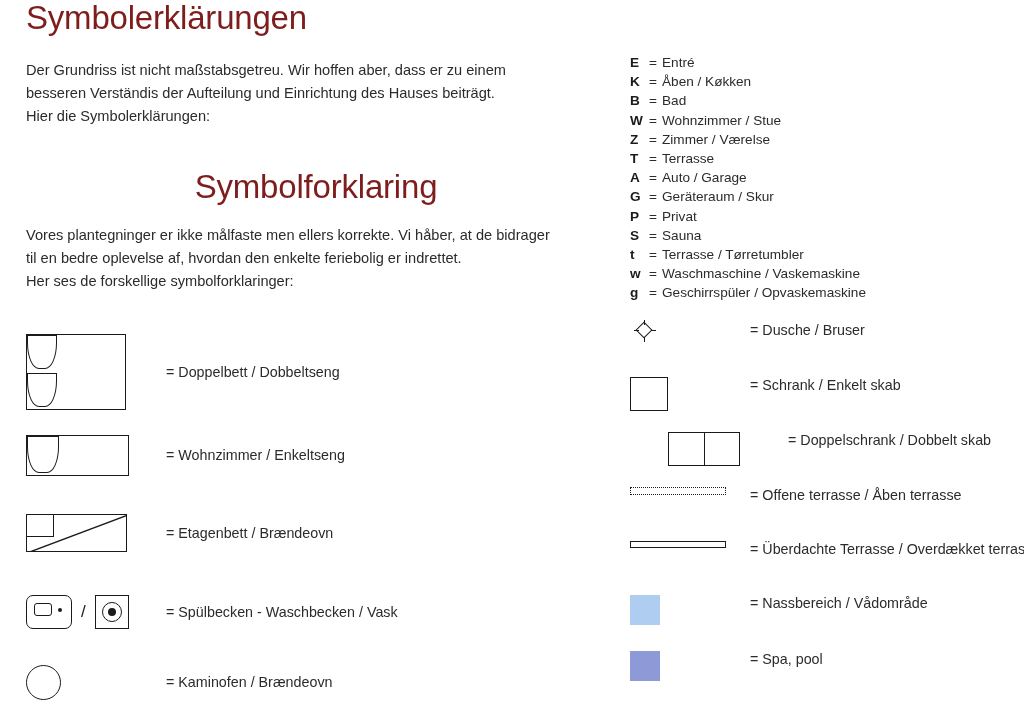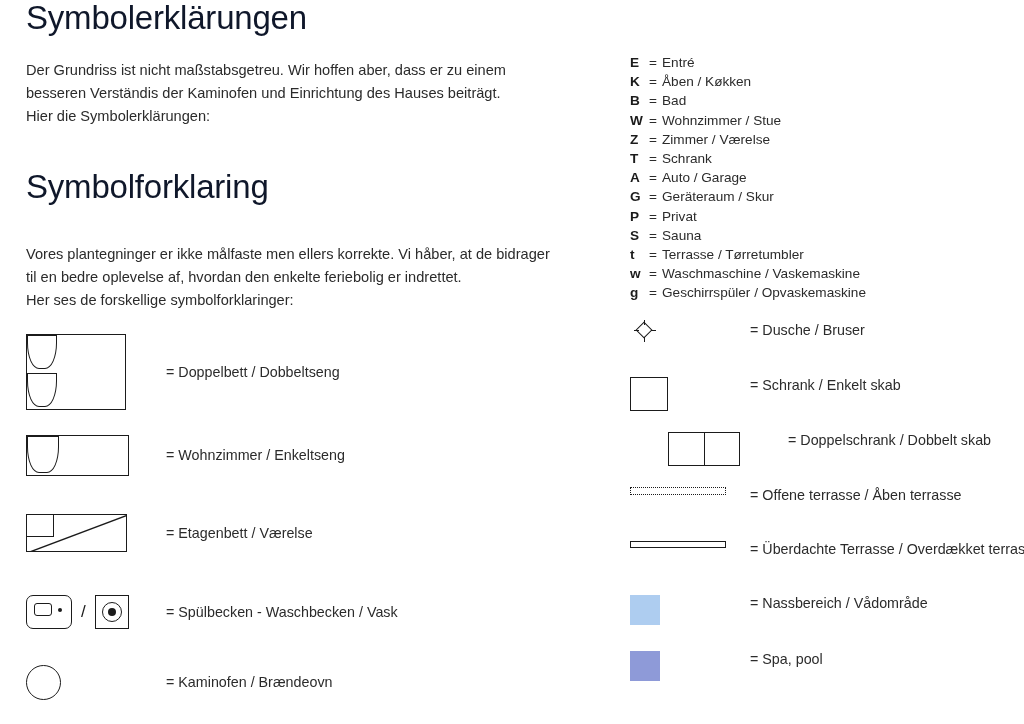--- a/index.html
+++ b/index.html
@@ -28,32 +28,32 @@
     top: 0px;
     width: 580px;
   }
   h1.title {
     font-size: 33px;
     font-weight: normal;
     letter-spacing: -0.2px;
     margin: 0;
     padding: 0;
     line-height: 1.1;
-    color: #0f172a;
+    color: #7f1d1d;
   }
   .title-1 { padding-top: 6px; }
-  .title-2 { padding-top: 0px; }
+  .title-2 { padding-top: 0px; text-align: center; }
   .para {
     font-size: 14.6px;
     line-height: 1.58;
     color: #2b2b2b;
     margin: 0;
   }
   .para-block-1 { margin-top: 23px; }
-  .para-block-2 { margin-top: 37px; }
+  .para-block-2 { margin-top: 18px; }
   .title-2-wrap { margin-top: 41px; }
 
   
   .sym-list-left {
     position: absolute;
     left: 26px;
     top: 328px;
     width: 560px;
   }
   .sym-row {
@@ -322,21 +322,21 @@
 </head>
 <body>
 
 <div class="page">
 
   <div class="left-col">
     <h1 class="title title-1">Symbolerklärungen</h1>
 
     <div class="para para-block-1">
       <div>Der Grundriss ist nicht maßstabsgetreu. Wir hoffen aber, dass er zu einem</div>
-      <div>besseren Verständis der Kaminofen und Einrichtung des Hauses beiträgt.</div>
+      <div>besseren Verständis der Aufteilung und Einrichtung des Hauses beiträgt.</div>
       <div>Hier die Symbolerklärungen:</div>
     </div>
 
     <div class="title-2-wrap">
       <h1 class="title title-2">Symbolforklaring</h1>
     </div>
 
     <div class="para para-block-2">
       <div>Vores plantegninger er ikke målfaste men ellers korrekte. Vi håber, at de bidrager</div>
       <div>til en bedre oplevelse af, hvordan den enkelte feriebolig er indrettet.</div>
@@ -362,21 +362,21 @@
 
     <div class="sym-row" style="height:78px;">
       <div class="sym-art" style="width:140px;">
         <div class="bunk">
           <svg class="diag" viewBox="0 0 101 38" preserveAspectRatio="none">
             <line x1="0" y1="38" x2="101" y2="0" stroke="#1b1b1b" stroke-width="1.4"></line>
           </svg>
           <div class="sq"></div>
         </div>
       </div>
-      <div class="sym-label">= Etagenbett / Værelse</div>
+      <div class="sym-label">= Etagenbett / Brændeovn</div>
     </div>
 
     <div class="sym-row" style="height:80px;">
       <div class="sym-art" style="width:140px;">
         <div class="sink-group">
           <div class="sink-rect">
             <div class="inner"></div>
             <div class="dot"></div>
           </div>
           <div class="slash">/</div>
@@ -421,21 +421,21 @@
       <span class="letter-val">Wohnzimmer / Stue</span>
     </div>
     <div class="letter-row">
       <span class="letter-key">Z</span>
       <span class="letter-eq">=</span>
       <span class="letter-val">Zimmer / Værelse</span>
     </div>
     <div class="letter-row">
       <span class="letter-key">T</span>
       <span class="letter-eq">=</span>
-      <span class="letter-val">Schrank</span>
+      <span class="letter-val">Terrasse</span>
     </div>
     <div class="letter-row">
       <span class="letter-key">A</span>
       <span class="letter-eq">=</span>
       <span class="letter-val">Auto / Garage</span>
     </div>
     <div class="letter-row">
       <span class="letter-key">G</span>
       <span class="letter-eq">=</span>
       <span class="letter-val">Geräteraum / Skur</span>

